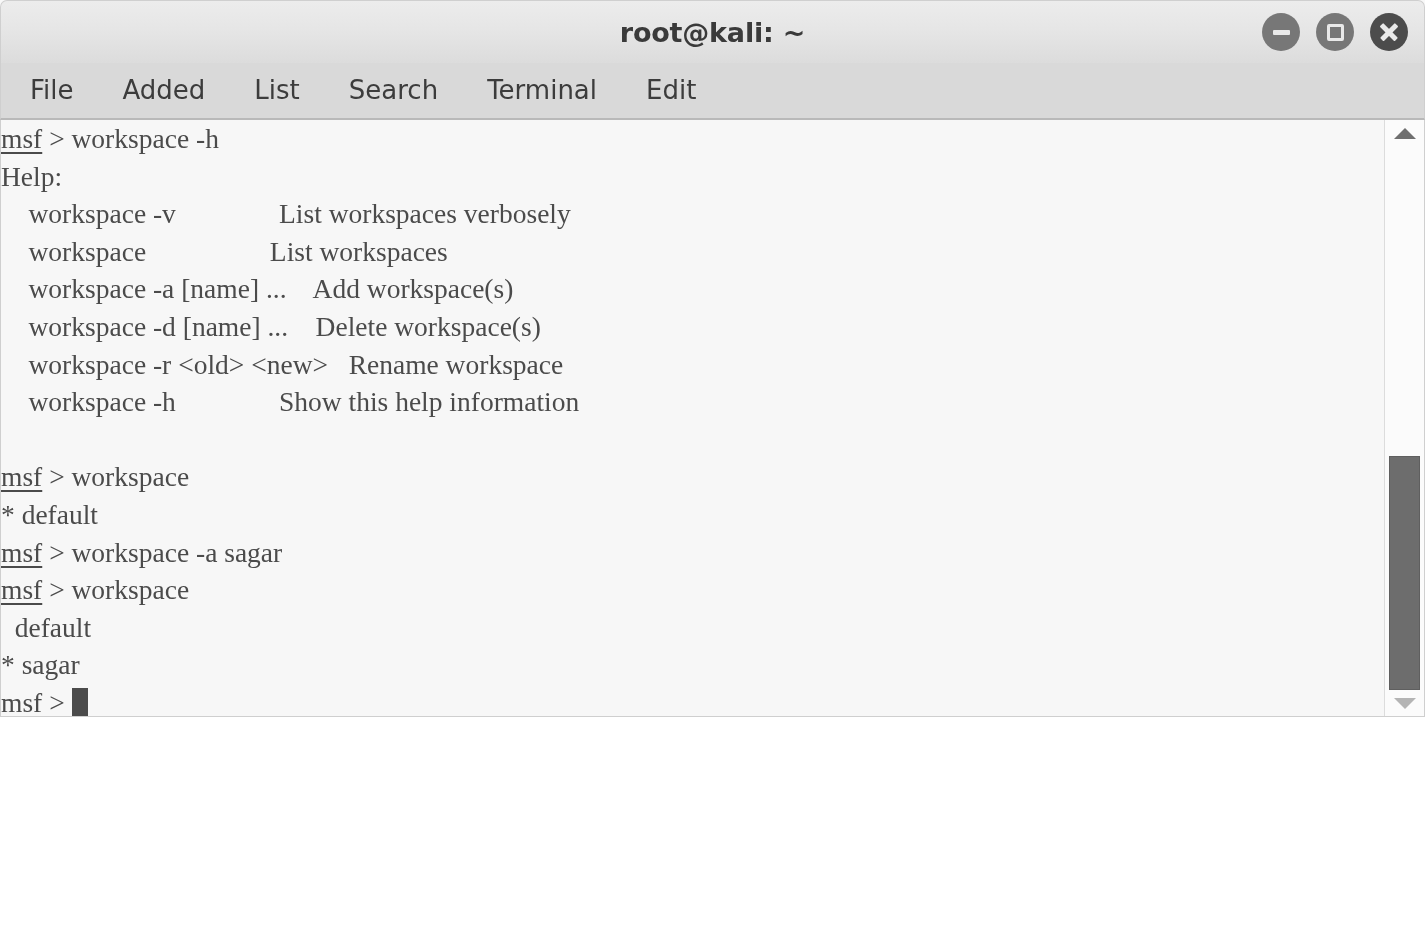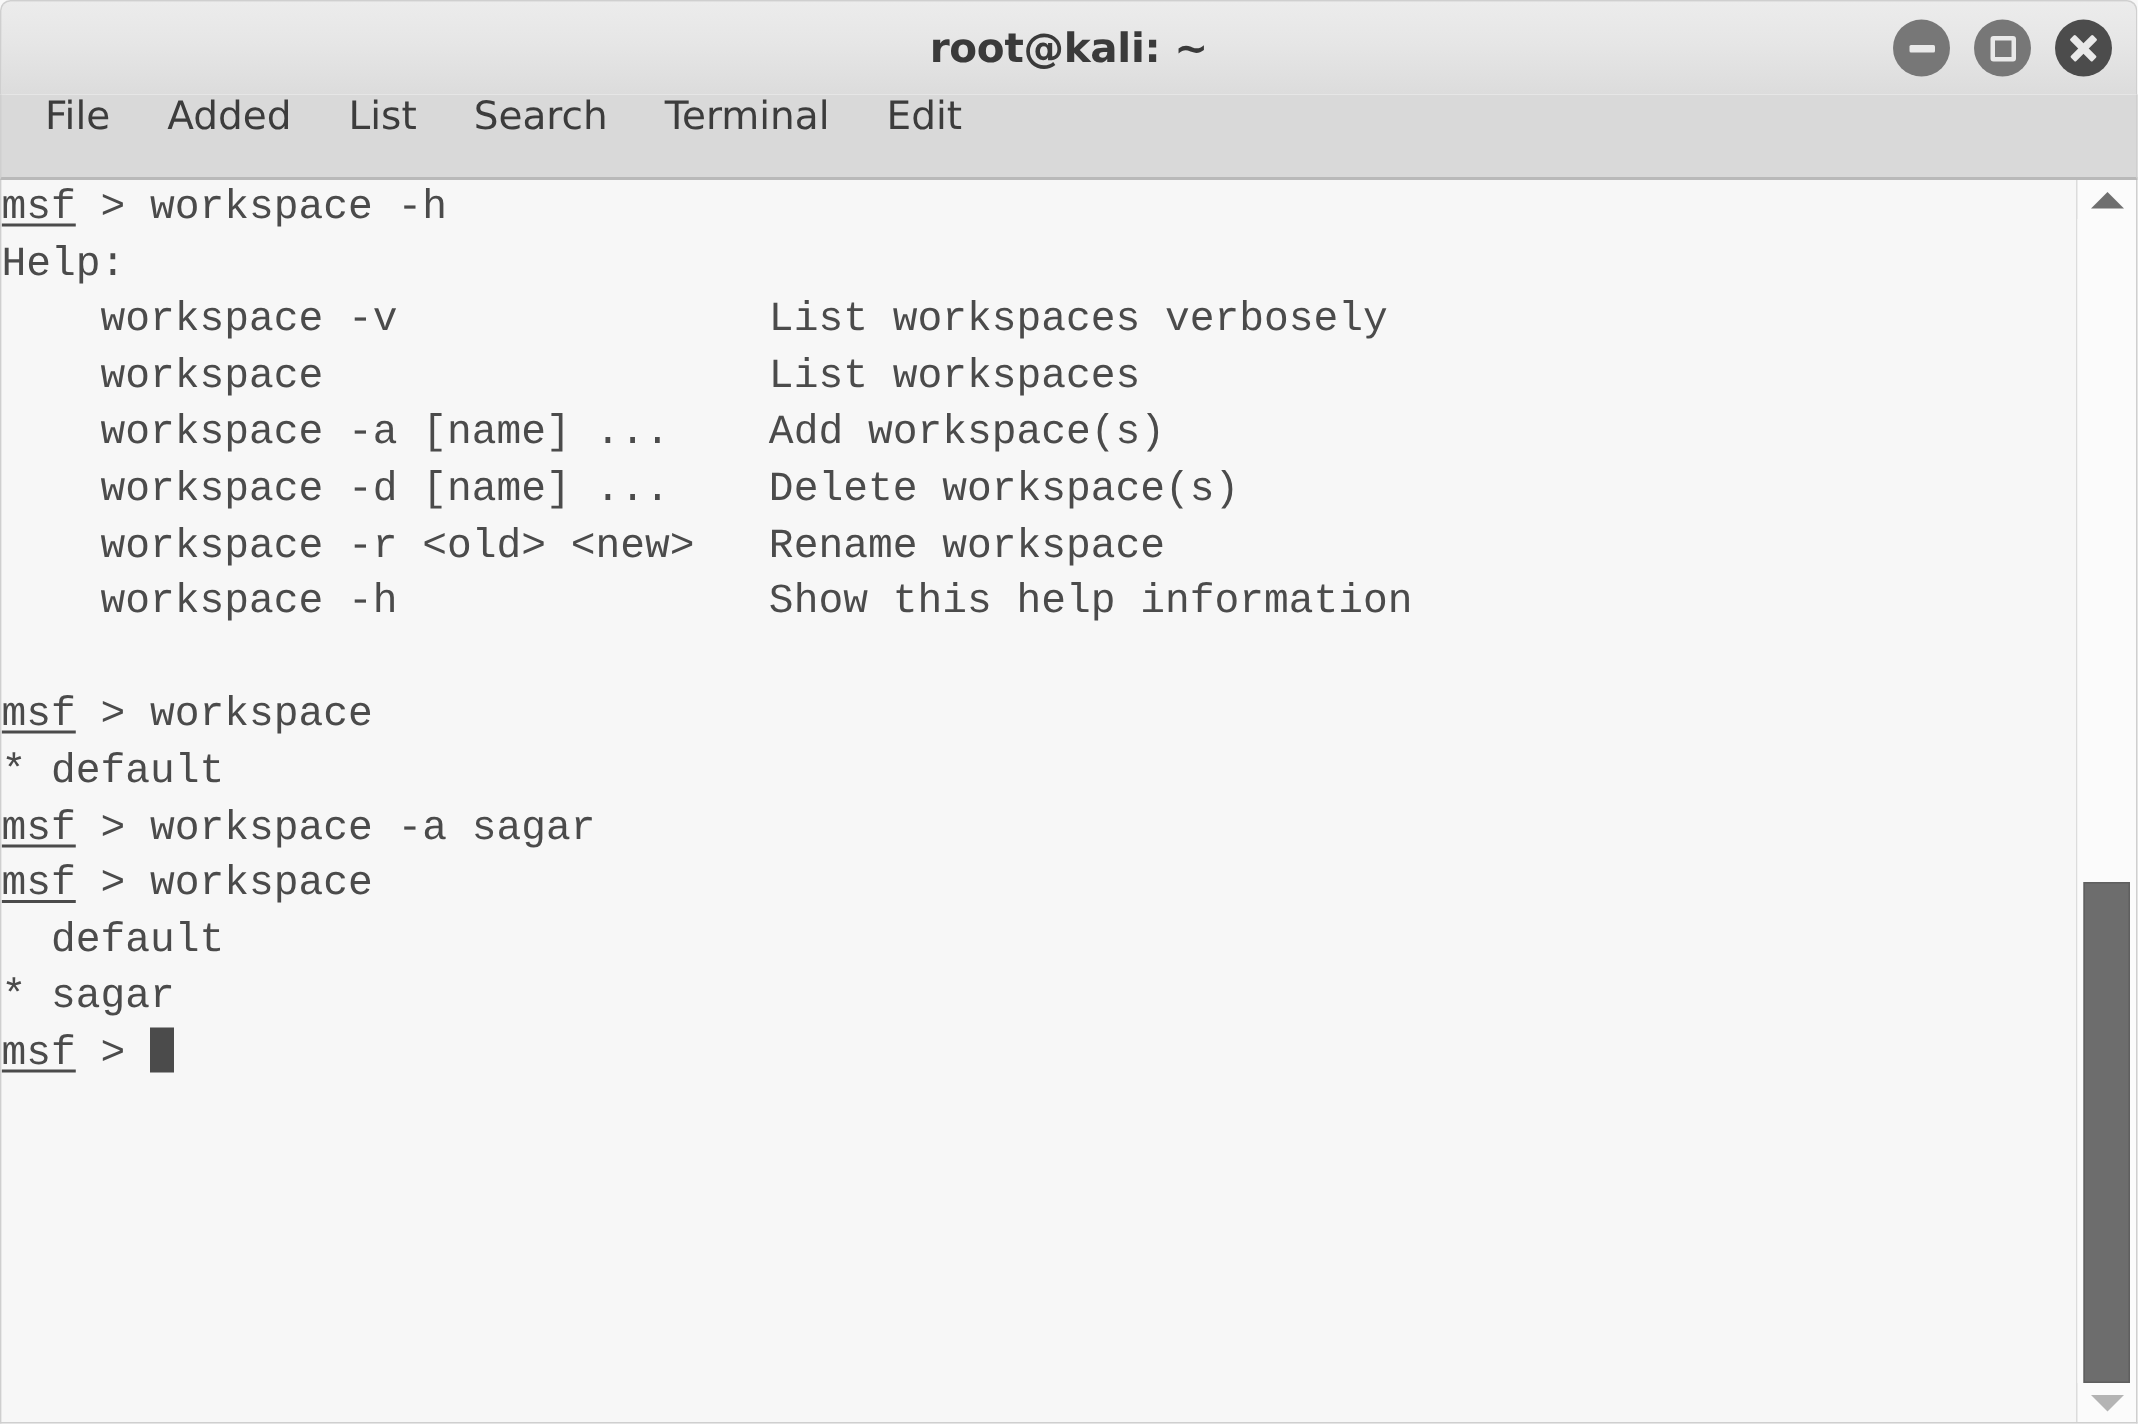--- a/index.html
+++ b/index.html
@@ -10,21 +10,21 @@
   body {
     width: 1425px;
     height: 949px;
     overflow: hidden;
     font-family: "DejaVu Sans", sans-serif;
   }
 
   .window {
     position: relative;
     width: 1425px;
-    height: 949px;
+    height: 717px;
     background: #f8f8f8;
     display: flex;
     flex-direction: column;
     box-sizing: border-box;
   }
 
   
   .titlebar {
     position: relative;
     height: 63px;
@@ -104,23 +104,23 @@
   
   .menubar {
     height: 57px;
     min-height: 57px;
     background: #d9d9d9;
     border-left: 1px solid #cfcfcf;
     border-right: 1px solid #cfcfcf;
     border-bottom: 2px solid #b9b9b9;
     box-sizing: border-box;
     display: flex;
-    align-items: flex-start;
+    align-items: center;
     padding-left: 12px;
-    gap: 4px;
+    gap: 15px;
   }
   .menu-item {
     font-family: "DejaVu Sans", sans-serif;
     font-size: 26px;
     color: #3c3c3c;
     padding: 2px 17px 4px 17px;
     white-space: nowrap;
     line-height: 1;
   }
 
@@ -137,21 +137,21 @@
     position: relative;
   }
   .terminal {
     flex: 1;
     background: #f7f7f7;
     padding: 0px 0 0 0;
     overflow: hidden;
     position: relative;
   }
   .term-line {
-    font-family: Liberation Mono, monospace;
+    font-family: Liberation Serif, serif;
     font-size: 27.5px;
     line-height: 37.6px;
     color: #4b4b4b;
     white-space: pre;
     letter-spacing: 0px;
     height: 37.6px;
   }
   .term-line.blank { color: transparent; }
   .tok-prompt {
     text-decoration: underline;

